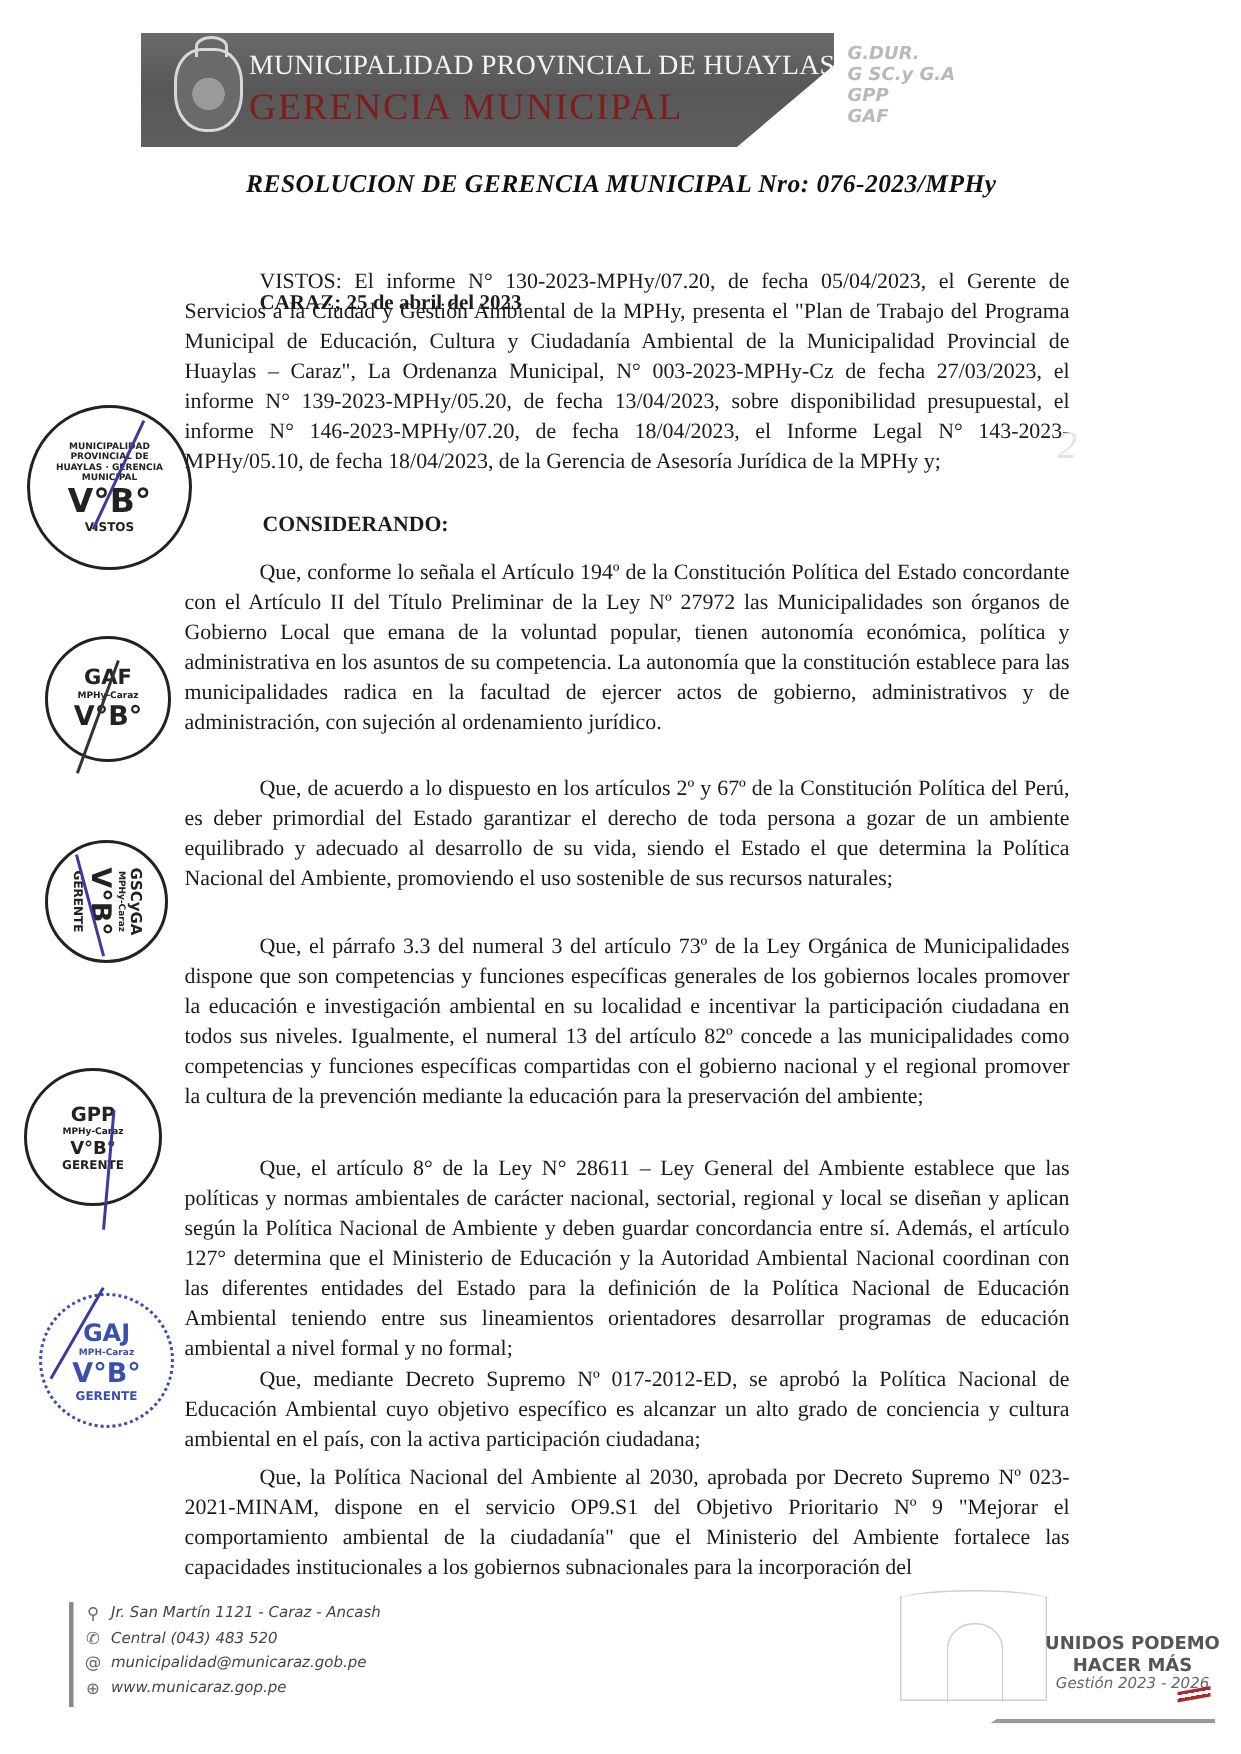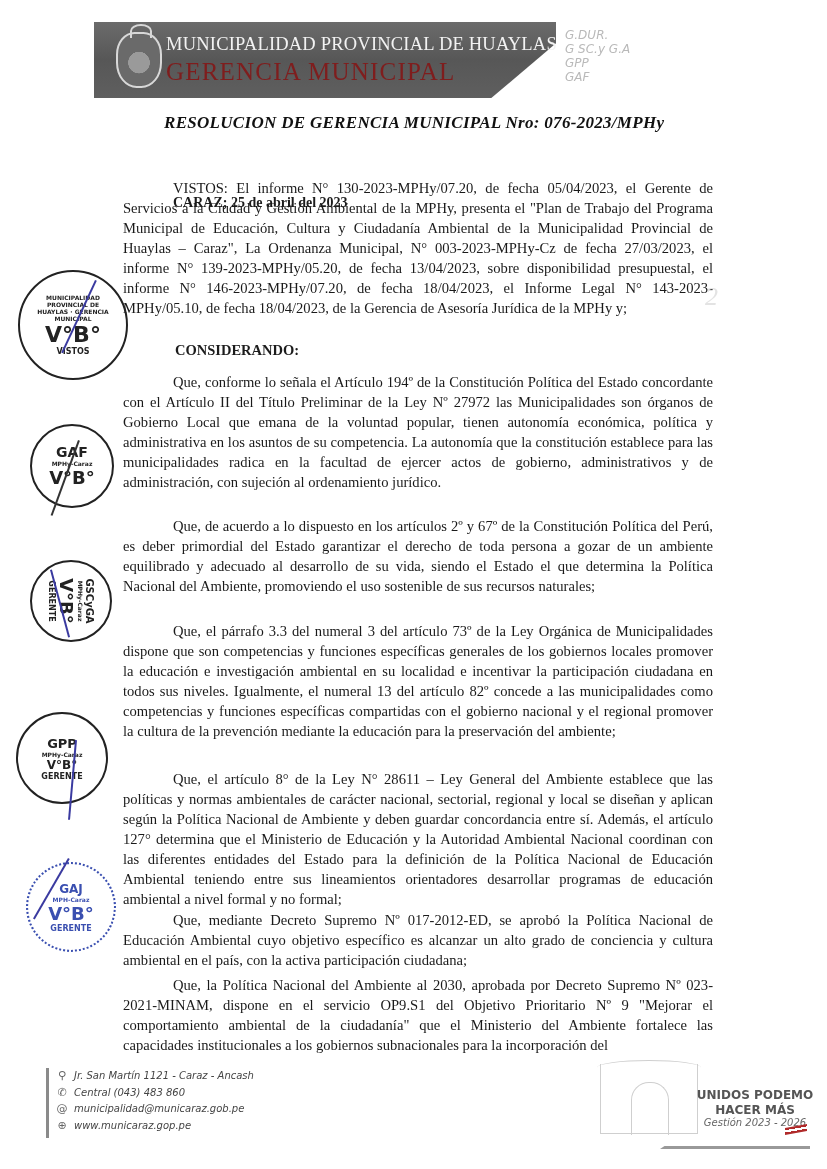--- a/index.html
+++ b/index.html
@@ -28,21 +28,21 @@
     font-family: "Liberation Serif", serif; font-size: 18.5px; letter-spacing: 0.2px;
     white-space: nowrap;
   }
   .banner-sub {
     position: absolute; left: 166px; top: 58px; color: #7f1d1d;
     font-family: "Liberation Serif", serif; font-size: 25px; letter-spacing: 1.2px;
     white-space: nowrap;
   }
   .handnotes {
     position: absolute; left: 565px; top: 28px; color: #b9b9b9;
-    font-family: "DejaVu Sans", sans-serif; font-style: italic; font-size: 12px; line-height: 14px;
+    font-family: "DejaVu Sans", sans-serif; font-style: italic; font-size: 12px; line-height: 14px; font-weight: bold;
   }
   .handnotes div { white-space: nowrap; }
   .res-title {
     position: absolute; left: 164px; top: 113px;
     font-family: "Liberation Serif", serif; font-style: italic; font-weight: bold;
     font-size: 17px; letter-spacing: 0.3px; white-space: nowrap; color: #111;
   }
   .date {
     position: absolute; left: 173px; top: 147px; font-weight: bold; font-size: 14px;
     font-family: "Liberation Serif", serif; white-space: nowrap; margin-top: 48px;
@@ -171,36 +171,36 @@
 
 <div class="stamp" style="left:16px; top:712px; width:92px; height:92px;">
   <span class="small" style="font-size:13px;">GPP</span>
   <span class="small" style="font-size:6px;">MPHy-Caraz</span>
   <span class="big" style="font-size:12px;">V°B°</span>
   <span class="small">GERENTE</span>
 </div>
 <div class="sig" style="left:75px; top:740px; height:80px; transform:rotate(5deg);"></div>
 
 <div class="stamp blue" style="left:26px; top:862px; width:90px; height:90px;">
-  <span class="small" style="font-size:12px;">GAJ</span>
+  <span class="small" style="font-size:16px;">GAJ</span>
   <span class="small" style="font-size:6px;">MPH-Caraz</span>
   <span class="big" style="font-size:18px;">V°B°</span>
   <span class="small">GERENTE</span>
 </div>
 <div class="sig" style="left:68px; top:858px; height:70px; transform:rotate(30deg);"></div>
 
 <div class="footer-bar"></div>
 <div class="footer-list">
   <div class="row">
     <span class="ic">⚲</span>
     <span>Jr. San Martín 1121 - Caraz - Ancash</span>
   </div>
   <div class="row">
     <span class="ic">✆</span>
-    <span>Central (043) 483 860</span>
+    <span>Central (043) 483 520</span>
   </div>
   <div class="row">
     <span class="ic">@</span>
     <span>municipalidad@municaraz.gob.pe</span>
   </div>
   <div class="row">
     <span class="ic">⊕</span>
     <span>www.municaraz.gop.pe</span>
   </div>
 </div>

